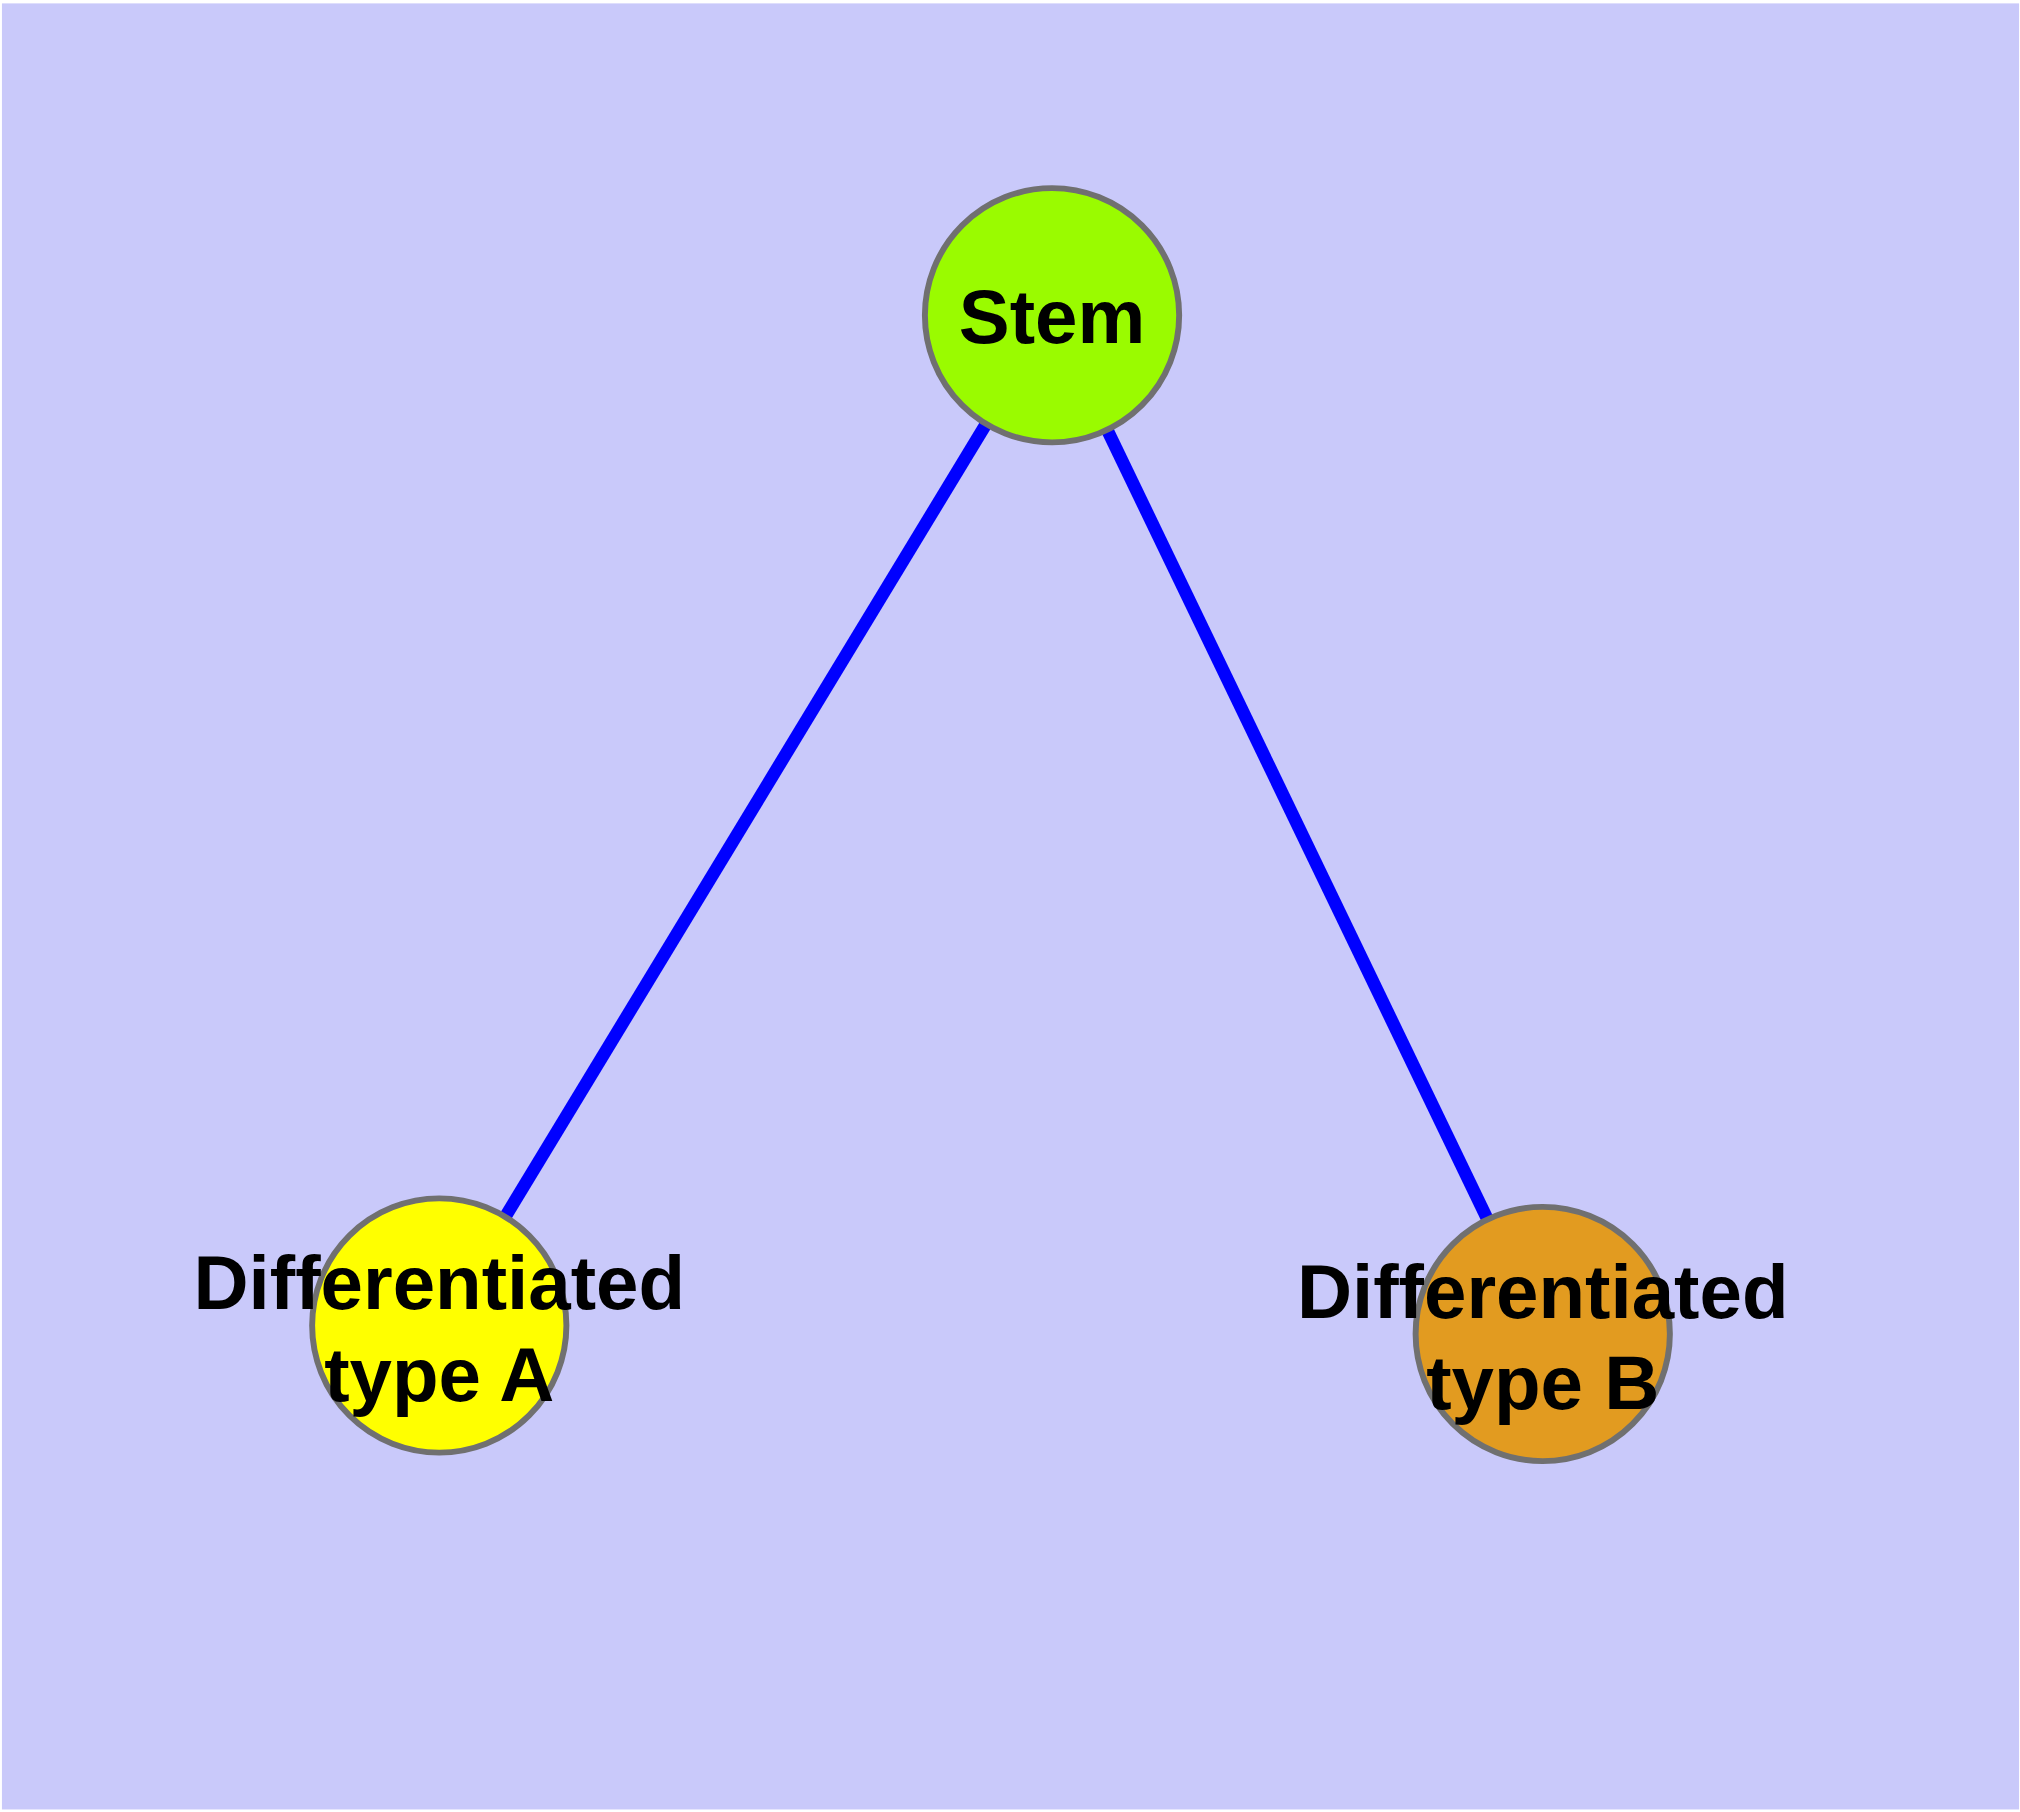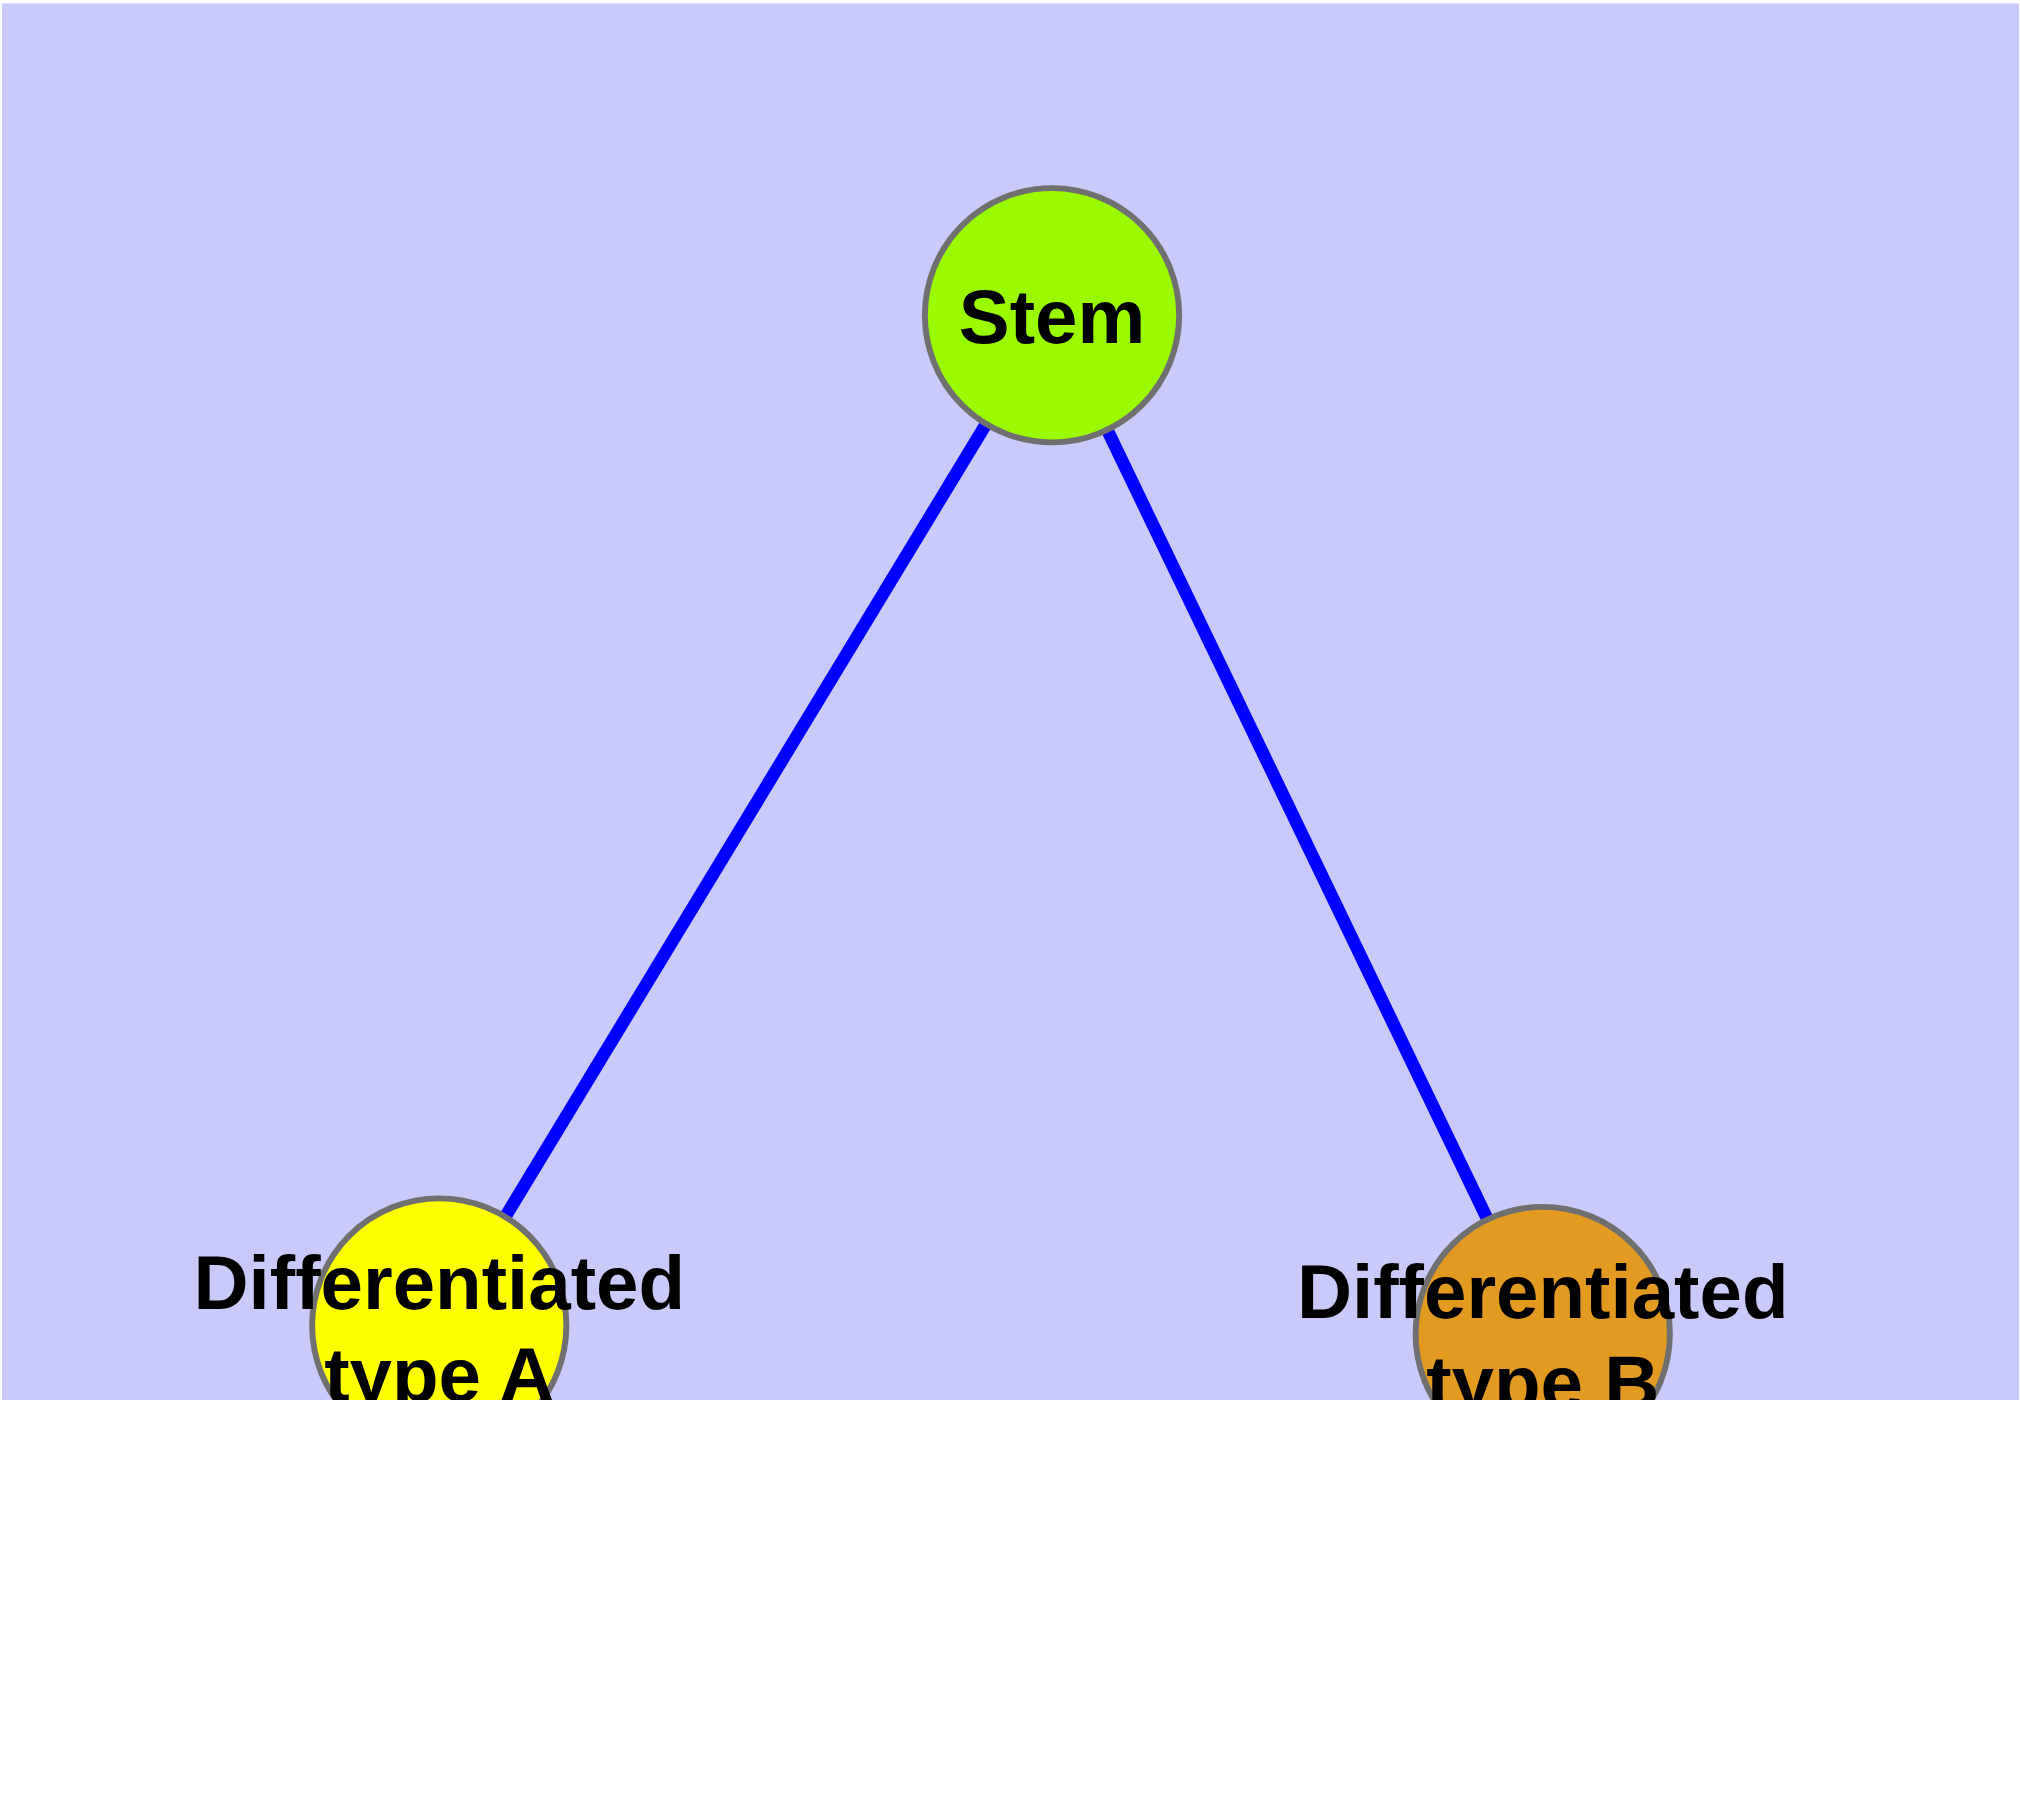--- a/index.html
+++ b/index.html
@@ -2,21 +2,21 @@
 <html style="font-size:13.6px"><head>
 <meta charset="utf-8">
 <style>
   html, body {
     margin: 0;
     padding: 0;
     background: #ffffff;
   }
   .stage {
     width: 2021px;
-    height: 1400px;
+    height: 1812px;
     position: relative;
   }
   svg { display: block; }
   .node-label {
     font-family: "Liberation Sans", sans-serif;
     font-weight: bold;
     font-size: 90px;
     fill: #000000;
     text-anchor: middle;
   }

